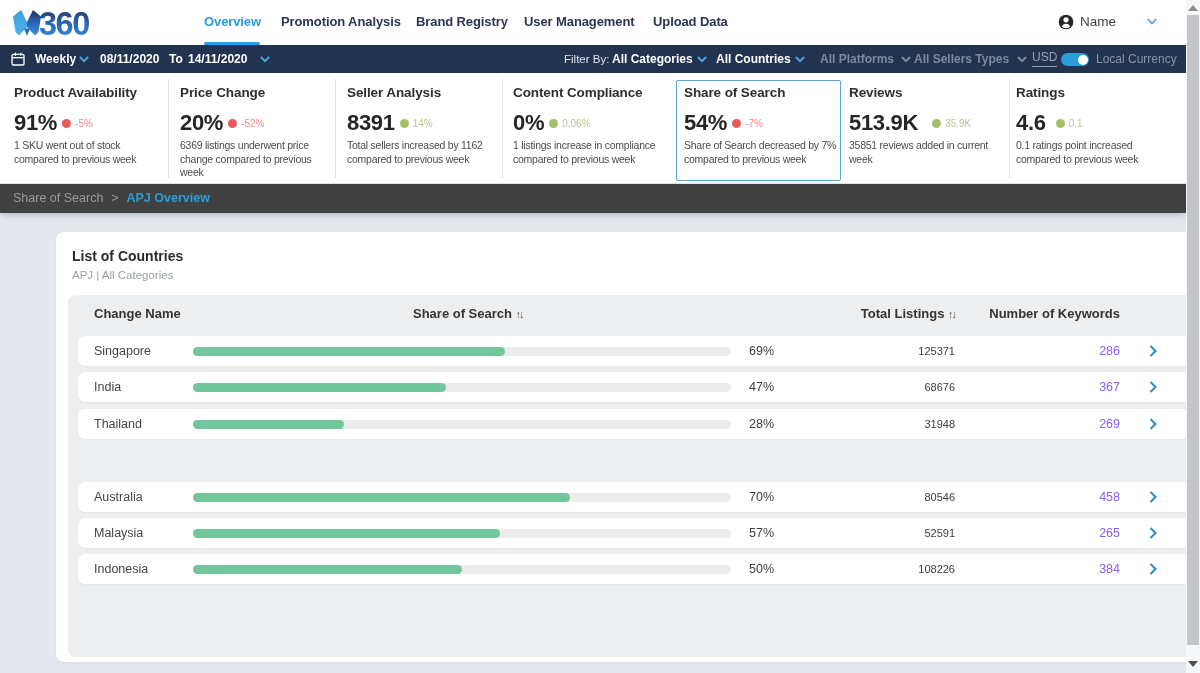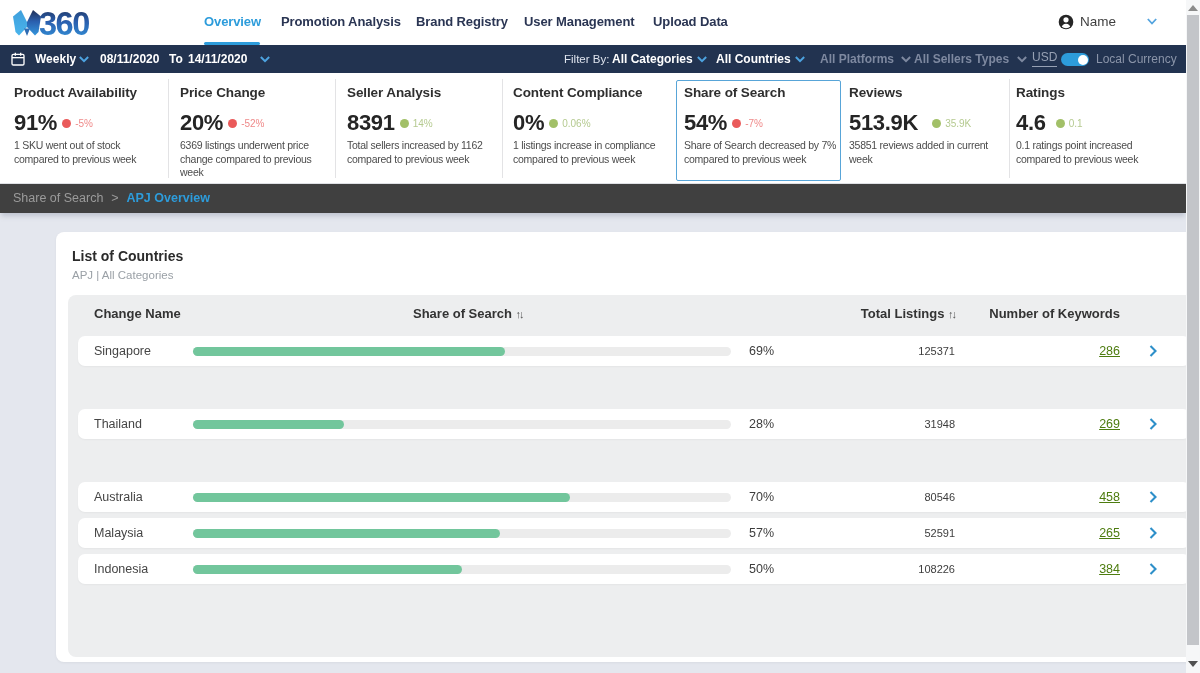--- a/index.html
+++ b/index.html
@@ -40,21 +40,21 @@
 #csub { position:absolute; left:16px; top:37px; font-size:11.5px; color:#9aa0a6; }
 #tbl { position:absolute; left:12px; top:63px; width:1130px; height:362px; background:#edeeef; border-radius:8px; }
 .th { position:absolute; top:0; height:37px; line-height:37px; font-size:13px; font-weight:700; color:#333; white-space:nowrap; }
 .sort { font-weight:400; color:#555; font-size:11px; letter-spacing:-2px; }
 .row { position:absolute; left:10px; width:1112px; height:30px; background:#fff; border-radius:7px; box-shadow:0 1px 2px rgba(0,0,0,0.04); }
 .country { position:absolute; left:16px; top:0; height:30px; line-height:30px; font-size:12.5px; color:#454545; }
 .track { position:absolute; left:115px; top:11px; width:538px; height:9px; background:#ececec; border-radius:5px; }
 .fill { position:absolute; left:0; top:0; height:9px; background:#72c69c; border-radius:5px; }
 .pct { position:absolute; left:671px; top:0; height:30px; line-height:30px; font-size:12.5px; color:#3d3d3d; }
 .lst { position:absolute; left:747px; width:130px; top:0; height:30px; line-height:30px; font-size:11px; color:#3d3d3d; text-align:right; }
-.kw  { position:absolute; left:932px; width:110px; top:0; height:30px; line-height:30px; font-size:12.5px; color:#4d7c0f; text-align:right;text-decoration:underline; }
+.kw  { position:absolute; left:932px; width:110px; top:0; height:30px; line-height:30px; font-size:12.5px; color:#8b5cf6; text-align:right; }
 .chev { position:absolute; left:1071px; top:9px; }
 
 #sbar { position:absolute; right:0; top:0; width:14px; height:673px; background:#f6f7f8; }
 #sthumb { position:absolute; left:1px; top:15px; width:12px; height:630px; background:#c3c5c9; }
 </style>
 </head>
 <body>
 <div id="app">
 <div id="content">
 
@@ -230,20 +230,32 @@
             <div class="track">
               <div class="fill" style="width:312px;"></div>
             </div>
             <span class="pct">69%</span>
             <span class="lst">125371</span>
             <span class="kw">286</span>
             <svg class="chev" width="8" height="12" viewBox="0 0 8 12">
               <path d="M1.5 1 L6.5 6 L1.5 11" fill="none" stroke="#2d8fc9" stroke-width="2.1"></path>
             </svg>
           </div>
+    <div class="row" style="top:77px;">
+            <span class="country">India</span>
+            <div class="track">
+              <div class="fill" style="width:253px;"></div>
+            </div>
+            <span class="pct">47%</span>
+            <span class="lst">68676</span>
+            <span class="kw">367</span>
+            <svg class="chev" width="8" height="12" viewBox="0 0 8 12">
+              <path d="M1.5 1 L6.5 6 L1.5 11" fill="none" stroke="#2d8fc9" stroke-width="2.1"></path>
+            </svg>
+          </div>
     <div class="row" style="top:114px;">
             <span class="country">Thailand</span>
             <div class="track">
               <div class="fill" style="width:151px;"></div>
             </div>
             <span class="pct">28%</span>
             <span class="lst">31948</span>
             <span class="kw">269</span>
             <svg class="chev" width="8" height="12" viewBox="0 0 8 12">
               <path d="M1.5 1 L6.5 6 L1.5 11" fill="none" stroke="#2d8fc9" stroke-width="2.1"></path>

